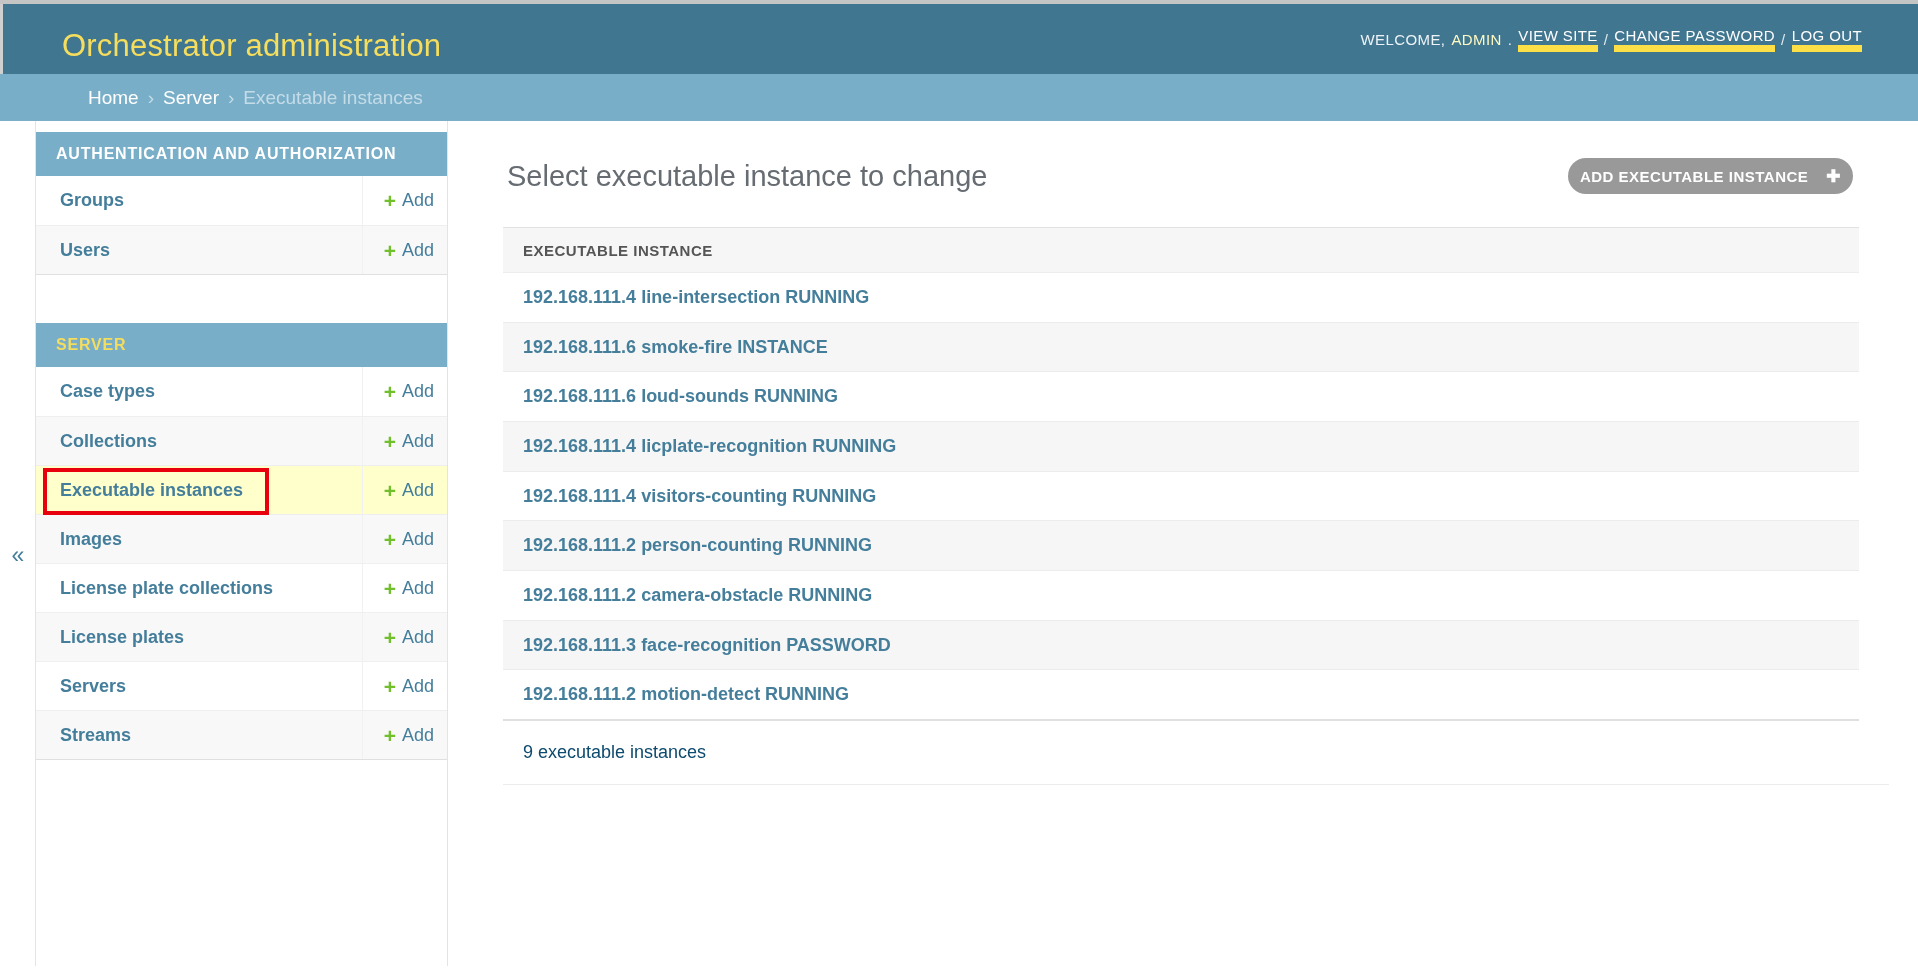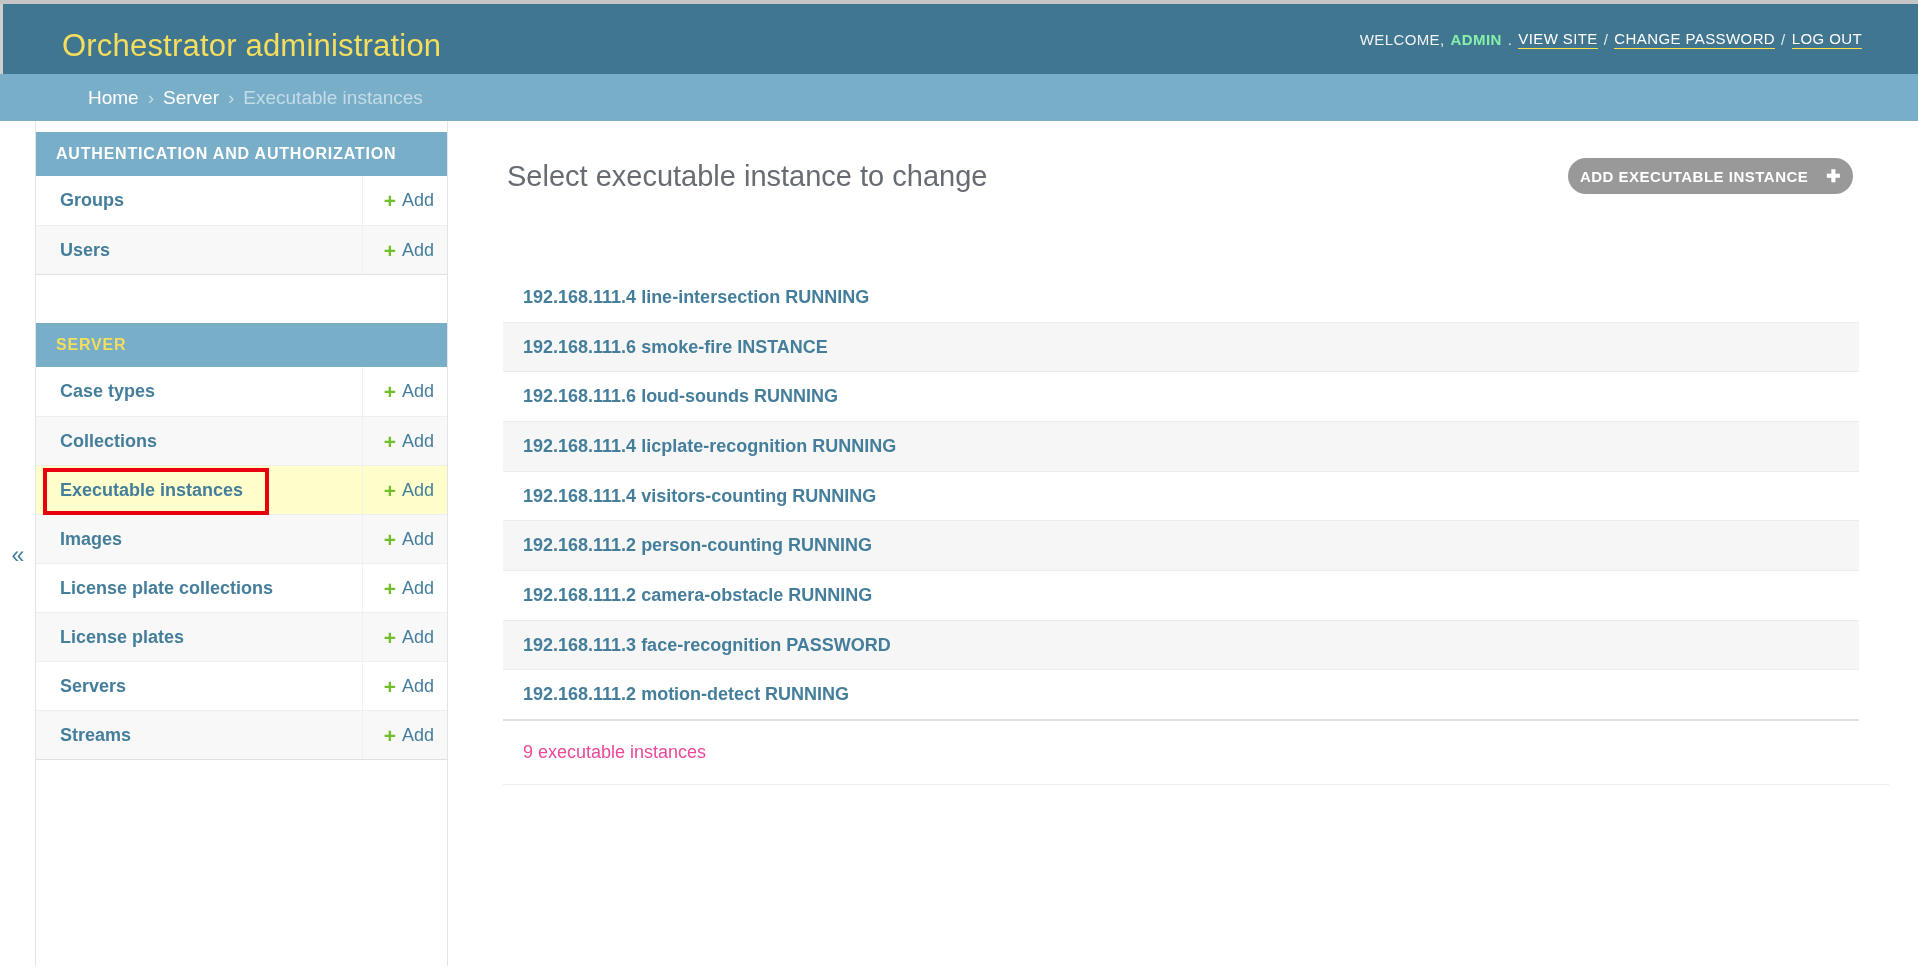--- a/index.html
+++ b/index.html
@@ -21,22 +21,22 @@
   }
   .hdr h1 {
     margin-left:59px; font-size:31px; font-weight:300; letter-spacing:0.2px;
     color:var(--accent-yellow,#f5dd5d); cursor:pointer;
   }
   .usertools {
     position:absolute; right:56px; top:0; height:70px;
     display:flex; align-items:center; gap:6px;
     font-size:15px; letter-spacing:0.4px; color:#eef3f7; text-transform:uppercase;
   }
-  .usertools strong { color:#86efac; font-weight:bold; }
-  .usertools a { color:#fff; text-decoration:none; border-bottom:1px solid #fde047; padding-bottom:1px; cursor:pointer;text-align:right; }
+  .usertools strong { color:#fef9c3; font-weight:normal; }
+  .usertools a { color:#fff; text-decoration:none; border-bottom:7px solid #fde047; padding-bottom:1px; cursor:pointer;text-align:right; }
   .usertools .sep { color:#dfe9ee; }
 
   
   .crumbs {
     position:absolute; left:0; top:74px; width:1918px; height:47px;
     background:var(--breadcrumb-bg,#79aec8);
     display:flex; align-items:center; gap:9px;
     padding-left:88px; font-size:19px;
   }
   .crumbs a { color:#fff; text-decoration:none; cursor:pointer; }
@@ -116,21 +116,21 @@
   .lrow:nth-of-type(even) { background:#f6f6f6; }
   .lrow a {
     font-size:18px; font-weight:bold; color:var(--link-blue,#447e9b);
     text-decoration:none; cursor:pointer;
   }
   .tbl-bottom { position:absolute; left:503px; top:719px; width:1356px; height:2px; background:#e0e0e0; }
   .paginator {
     position:absolute; left:503px; top:721px; width:1386px; height:64px;
     border-bottom:1px solid #ececec;
     display:flex; align-items:center; padding-left:20px;
-    font-size:18px; color:#ec4899;
+    font-size:18px; color:#0c4a6e;
   }
 </style>
 </head>
 <body>
 
 <div id="page">
 
   <div class="edge-top"></div>
   <div class="edge-left"></div>
 
@@ -256,20 +256,21 @@
 
   <div class="annot"></div>
 
   <h2 class="page-title">Select executable instance to change</h2>
 
   <button class="add-btn">
     <span>ADD EXECUTABLE INSTANCE</span>
     <span class="bplus">✚</span>
   </button>
 
+  <div class="thead">EXECUTABLE INSTANCE</div>
 
   <div class="tbody">
 
       <div class="lrow">
         <a>192.168.111.4 line-intersection RUNNING</a>
       </div>
 
       <div class="lrow">
         <a>192.168.111.6 smoke-fire INSTANCE</a>
       </div>

